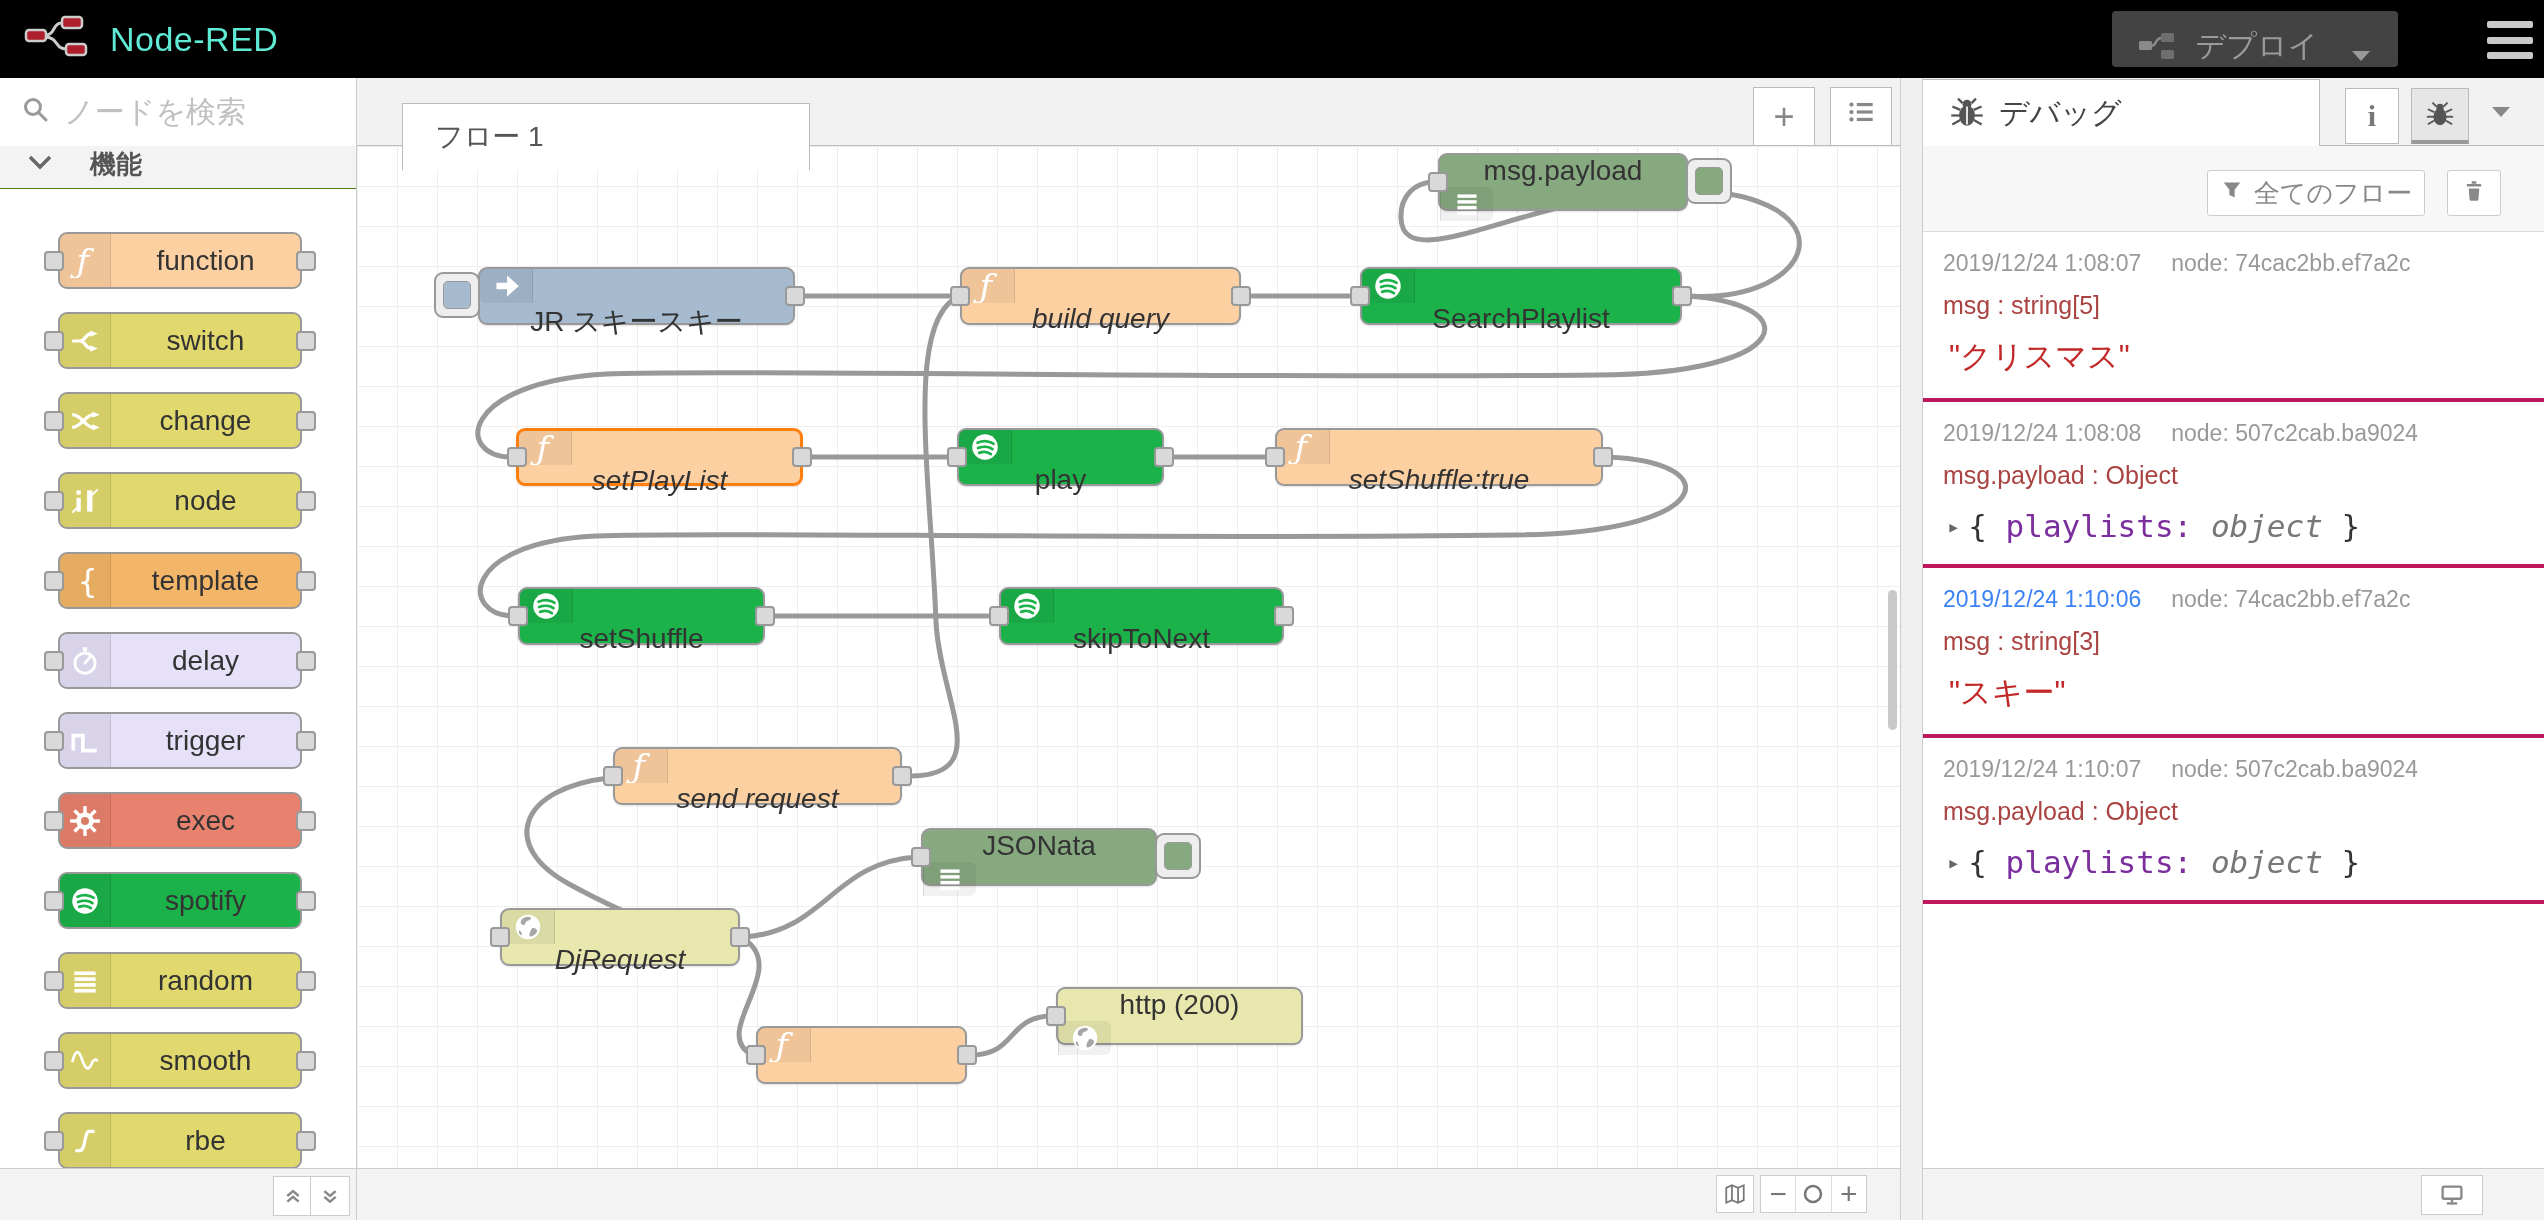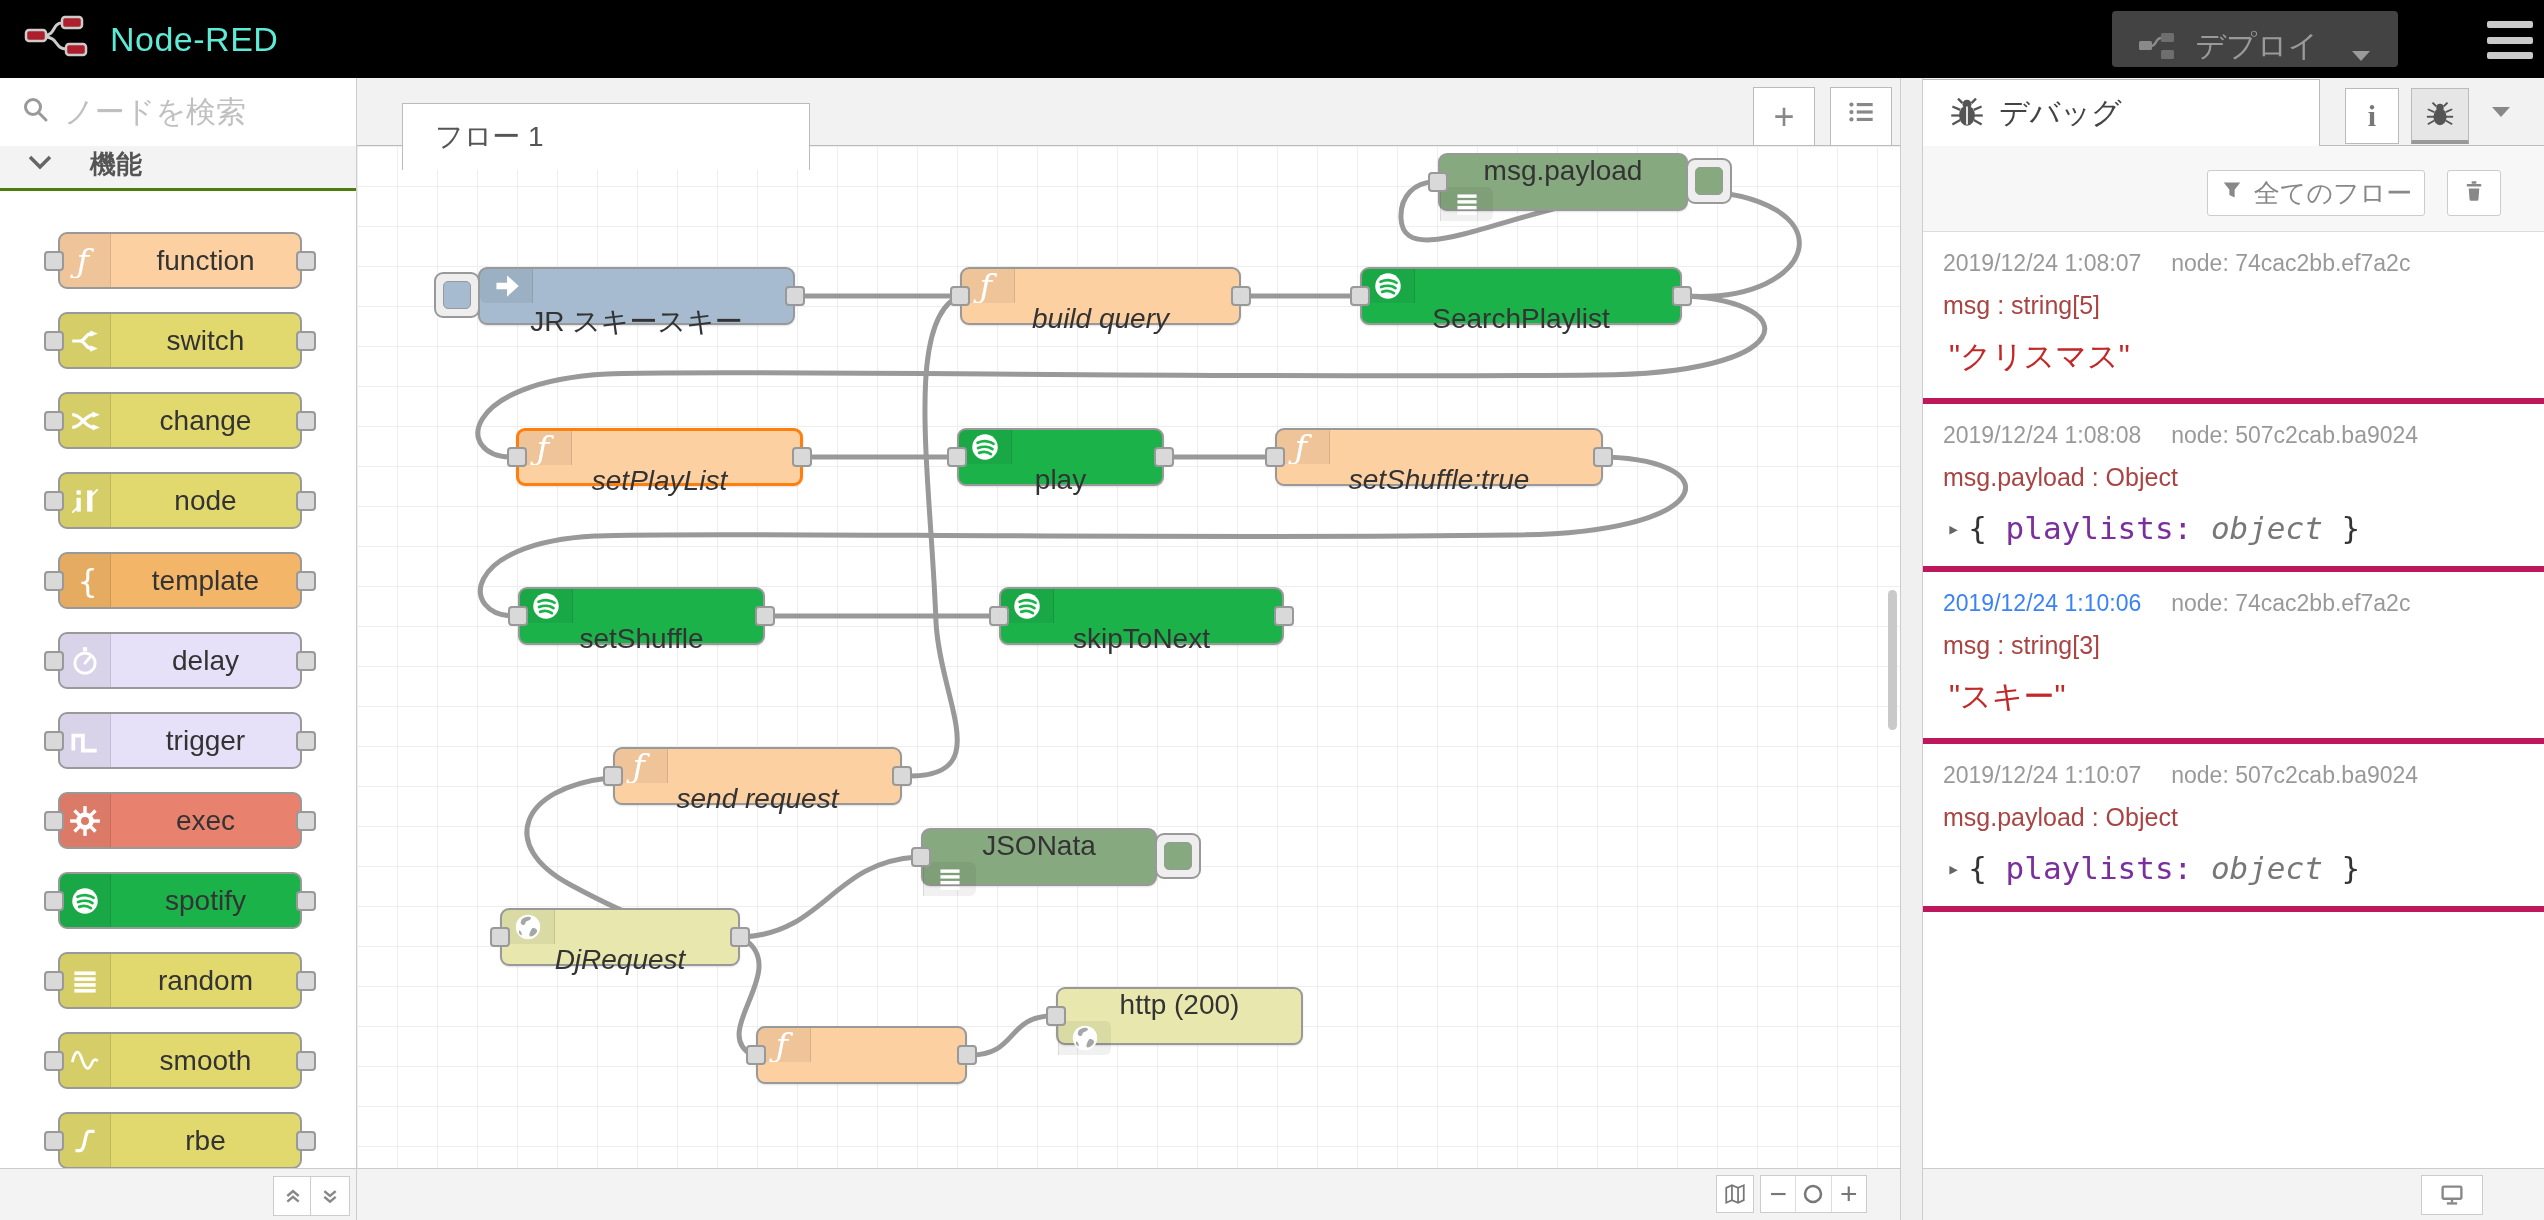--- a/index.html
+++ b/index.html
@@ -17,21 +17,21 @@
              display:flex;flex-direction:column;justify-content:space-between;cursor:pointer;}
   #hamburger span{display:block;height:7px;border-radius:2px;background:#c9c9c9;}
   
   #palette{position:absolute;left:0;top:78px;width:356px;height:1142px;background:#fff;
            border-right:1px solid #ccc;overflow:hidden;}
   #search-row{position:absolute;left:0;top:0;width:356px;height:68px;background:#fff;
               border-bottom:1px solid #e3e3e3;display:flex;align-items:center;}
   #search-row .mag{margin-left:20px;}
   #search-row .ph{margin-left:12px;font-size:30px;color:#c0c0c0;}
   #cat-row{position:absolute;left:0;top:68px;width:356px;height:42px;background:#f3f3f3;
-           border-bottom:3px solid #4d7c0f;display:flex;align-items:center;overflow:hidden;}
+           border-bottom:1px solid #4d7c0f;display:flex;align-items:center;overflow:hidden;}
   #cat-row .chev{margin-left:26px;}
   #cat-row .cat{margin-left:36px;font-size:26px;font-weight:bold;color:#555;margin-top:-6px;}
   .pal-node{position:absolute;left:58px;width:244px;height:57px;border:2px solid #999;
             border-radius:9px;box-sizing:border-box;display:flex;align-items:stretch;cursor:grab;}
   .pal-icon{width:50px;flex:none;display:flex;align-items:center;justify-content:center;
             background:rgba(0,0,0,0.055);border-right:1px solid rgba(0,0,0,0.10);
             border-radius:7px 0 0 7px;}
   .pal-label{flex:1;display:flex;align-items:center;justify-content:center;font-size:28px;color:#333;}
   #palette-footer{position:absolute;left:0;top:1090px;width:356px;height:52px;background:#f3f3f3;
                   border-top:1px solid #ccc;}
@@ -100,21 +100,21 @@
   .dt-btn.active{background:#e6e6e6;border-bottom:4px solid #999;}
   #debug-toolbar{position:absolute;left:0;top:68px;width:621px;height:86px;background:#f7f7f7;
                  border-bottom:1px solid #ddd;box-sizing:border-box;}
   #filter-btn{position:absolute;left:284px;top:24px;width:218px;height:46px;background:#fff;
               border:1px solid #ccc;box-sizing:border-box;border-radius:3px;display:flex;
               align-items:center;justify-content:center;gap:10px;font-size:26px;color:#888;cursor:pointer;}
   #trash-btn{position:absolute;left:524px;top:24px;width:54px;height:46px;background:#fff;
              border:1px solid #ccc;box-sizing:border-box;border-radius:3px;display:flex;
              align-items:center;justify-content:center;cursor:pointer;}
   #debug-msgs{position:absolute;left:0;top:154px;width:621px;height:936px;overflow:hidden;background:#fff;}
-  .dmsg{border-bottom:6px solid #be185d;padding:18px 0 20px 20px;}
+  .dmsg{border-bottom:4px solid #be185d;padding:18px 0 20px 20px;}
   .dmsg .meta{font-size:23px;color:#999;display:flex;gap:30px;}
   .dmsg .prop{margin-top:14px;font-size:25px;}
   .dmsg .val{margin-top:16px;font-size:31px;}
   .dmsg .val.str{font-family:"Liberation Sans",sans-serif;padding-left:6px;}
   .dmsg .obj{font-family:"DejaVu Sans Mono",monospace;font-size:31px;margin-top:18px;padding-left:4px;
              display:flex;align-items:center;}
   .dmsg .arrow{font-size:22px;color:#666;margin-right:8px;cursor:pointer;}
   #debug-footer{position:absolute;left:0;top:1090px;width:621px;height:52px;background:#f3f3f3;
                 border-top:1px solid #ccc;}
   #popout-btn{position:absolute;left:498px;top:6px;width:62px;height:40px;background:#fff;

